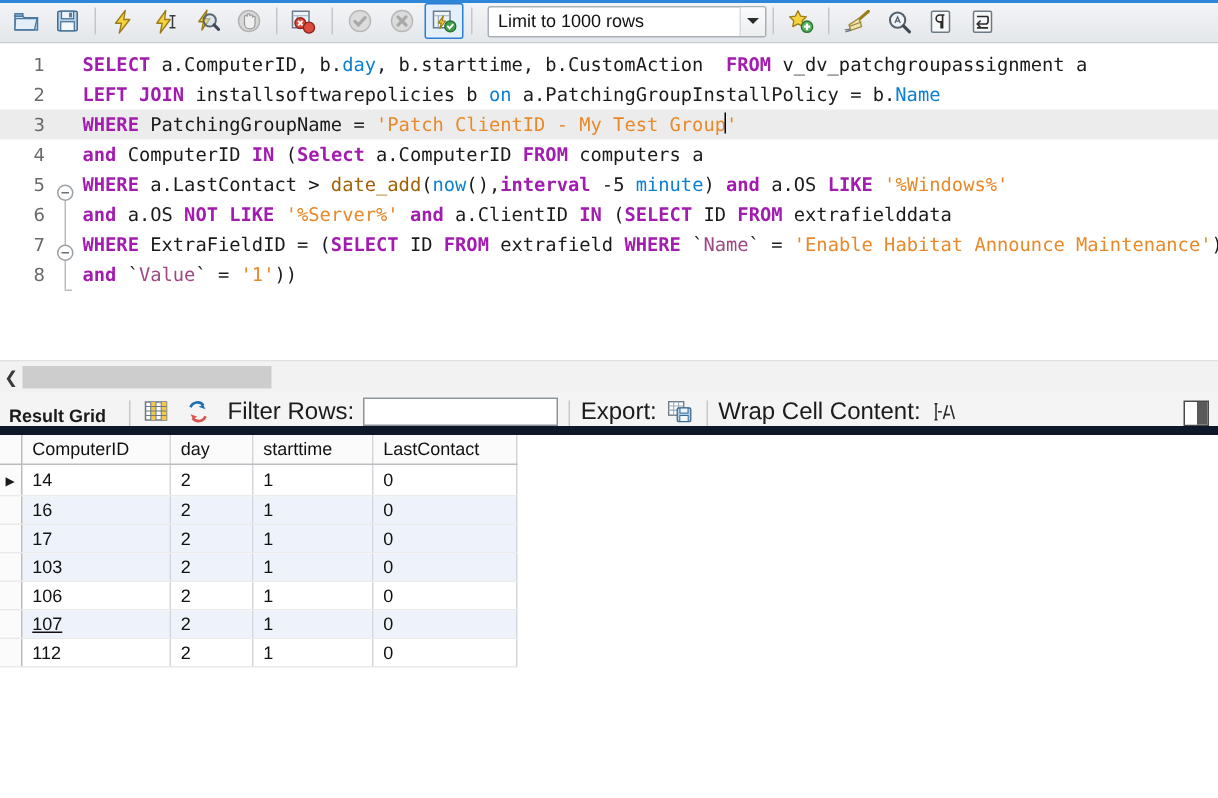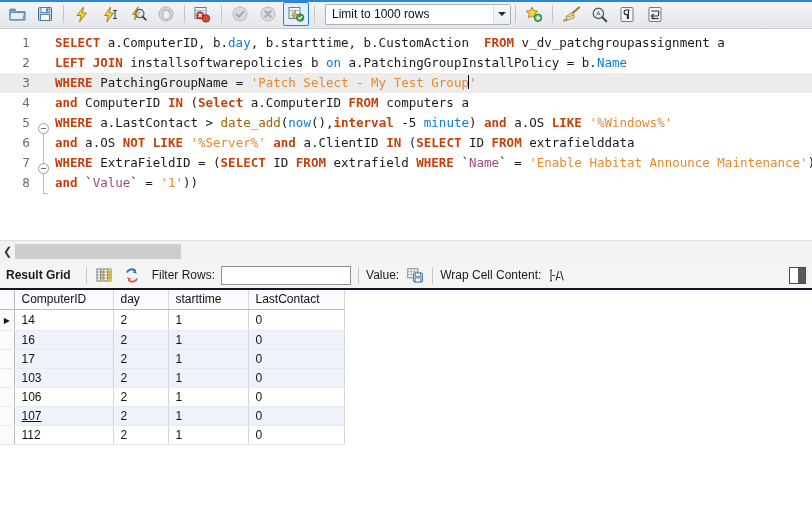--- a/index.html
+++ b/index.html
@@ -63,21 +63,21 @@
   .code-line {
     position:relative; height:20px; line-height:20px; white-space:pre;
     font-family:"DejaVu Sans Mono", monospace; font-size:12.5px;
   }
   .code-line.cur { background:#ececed; }
   .ln {
     position:absolute; left:0; width:30px; text-align:right;
     color:#6a6a6a; font-family:"DejaVu Sans", sans-serif; font-size:12px;
   }
   .code { position:absolute; left:55px; color:#000; }
-  .kw   { color:#c2410c; font-weight:bold; }
+  .kw   { color:#a21caf; font-weight:bold; }
   .kw2  { color:#0a7fd4; }
   .str  { color:#e8892a; }
   .fld  { color:#9e4784; }
   .fn   { color:#a16207; }
   .plain{ color:#1a1a1a; }
   .caret {
     display:inline-block; width:1px; height:14px; background:#000;
     vertical-align:-2px; margin:0 -0.5px;
   }
 
@@ -110,29 +110,29 @@
   }
   .hs-track { position:relative; flex:1; height:22px; background:#f2f2f3; }
   .hs-thumb {
     position:absolute; left:0; top:3px; width:166px; height:15px;
     background:#cdcdcd;
   }
 
   
   .rg-bar {
     position:absolute; top:262px; left:0; width:812px; height:28px;
-    background:#f4f4f5; border-bottom:2px solid #0f172a;
-    display:flex; align-items:center; padding-left:6px;
+    background:#f4f4f5; border-bottom:6px solid #0f172a;
+    display:flex; align-items:flex-end; padding-left:6px;
   }
   .rg-title {
     font-size:12px; font-weight:bold; color:#1b1b1b; margin-right:8px;
     font-family:"Liberation Sans", sans-serif;
   }
   .rg-sep { width:1px; height:17px; background:#c6c9cc; margin:0 7px; }
-  .rg-label { font-size:12px; color:#1b1b1b; margin-right:6px; white-space:nowrap; }
+  .rg-label { font-size:16px; color:#1b1b1b; margin-right:6px; white-space:nowrap; }
   .filter-input {
     width:130px; height:19px; border:1px solid #8d9399; background:#fff;
     font-size:12px; padding:0 3px; font-family:"Liberation Sans", sans-serif;
     outline:none;
   }
   .rg-icon { width:20px; height:20px; display:flex; align-items:center; justify-content:center; }
   .panel-toggle {
     position:absolute; right:6px; top:5px; width:17px; height:17px;
     border:1px solid #4a4a4a; background:#fff; display:flex;
   }
@@ -315,21 +315,21 @@
     <div class="fold-col">
       <div class="fold-mark" style="top:94px;"></div>
       <div class="fold-line" style="top:105px; height:34px;"></div>
       <div class="fold-mark" style="top:134px;"></div>
       <div class="fold-line" style="top:145px; height:19px;"></div>
       <div class="fold-end" style="top:164px;"></div>
     </div>
     <div id="code-lines" style="padding-top:4px;">
         <div class="code-line"><span class="ln">1</span><span class="code"><span class="kw">SELECT</span><span class="plain"> a.ComputerID, b.</span><span class="kw2">day</span><span class="plain">, b.starttime, b.CustomAction  </span><span class="kw">FROM</span><span class="plain"> v_dv_patchgroupassignment a</span></span></div>
         <div class="code-line"><span class="ln">2</span><span class="code"><span class="kw">LEFT JOIN</span><span class="plain"> installsoftwarepolicies b </span><span class="kw2">on</span><span class="plain"> a.PatchingGroupInstallPolicy = b.</span><span class="kw2">Name</span></span></div>
-        <div class="code-line cur"><span class="ln">3</span><span class="code"><span class="kw">WHERE</span><span class="plain"> PatchingGroupName = </span><span class="str">'Patch Select - My Test Group</span><span class="caret"></span><span class="str">'</span></span></div>
+        <div class="code-line cur"><span class="ln">3</span><span class="code"><span class="kw">WHERE</span><span class="plain"> PatchingGroupName = </span><span class="str">'Patch ClientID - My Test Group</span><span class="caret"></span><span class="str">'</span></span></div>
         <div class="code-line"><span class="ln">4</span><span class="code"><span class="kw">and</span><span class="plain"> ComputerID </span><span class="kw">IN</span><span class="plain"> (</span><span class="kw">Select</span><span class="plain"> a.ComputerID </span><span class="kw">FROM</span><span class="plain"> computers a</span></span></div>
         <div class="code-line"><span class="ln">5</span><span class="code"><span class="kw">WHERE</span><span class="plain"> a.LastContact &gt; </span><span class="fn">date_add</span><span class="plain">(</span><span class="kw2">now</span><span class="plain">(),</span><span class="kw">interval</span><span class="plain"> -5 </span><span class="kw2">minute</span><span class="plain">) </span><span class="kw">and</span><span class="plain"> a.OS </span><span class="kw">LIKE</span><span class="plain"> </span><span class="str">'%Windows%'</span></span></div>
         <div class="code-line"><span class="ln">6</span><span class="code"><span class="kw">and</span><span class="plain"> a.OS </span><span class="kw">NOT LIKE</span><span class="plain"> </span><span class="str">'%Server%'</span><span class="plain"> </span><span class="kw">and</span><span class="plain"> a.ClientID </span><span class="kw">IN</span><span class="plain"> (</span><span class="kw">SELECT</span><span class="plain"> ID </span><span class="kw">FROM</span><span class="plain"> extrafielddata</span></span></div>
         <div class="code-line"><span class="ln">7</span><span class="code"><span class="kw">WHERE</span><span class="plain"> ExtraFieldID = (</span><span class="kw">SELECT</span><span class="plain"> ID </span><span class="kw">FROM</span><span class="plain"> extrafield </span><span class="kw">WHERE</span><span class="plain"> `</span><span class="fld">Name</span><span class="plain">` = </span><span class="str">'Enable Habitat Announce Maintenance'</span><span class="plain">)</span></span></div>
         <div class="code-line"><span class="ln">8</span><span class="code"><span class="kw">and</span><span class="plain"> `</span><span class="fld">Value</span><span class="plain">` = </span><span class="str">'1'</span><span class="plain">))</span></span></div>
       </div>
   </div>
 
   <div class="hscroll">
     <div class="hs-left">❮</div>
@@ -358,21 +358,21 @@
         <path d="M13 5.8l-1.6-3-3 1.4z" fill="#1f6fb5"></path>
         <path d="M13 10.5a5 5 0 01-8.6 1.3" fill="none" stroke="#d9534f" stroke-width="1.8"></path>
         <path d="M3 9.2l1.6 3 3-1.4z" fill="#d9534f"></path>
       </svg>
     </span>
 
     <span class="rg-label" style="margin-left:10px;">Filter Rows:</span>
     <input class="filter-input" type="text" value="" style="">
 
     <span class="rg-sep"></span>
-    <span class="rg-label">Value:</span>
+    <span class="rg-label">Export:</span>
     <span class="rg-icon">
       <svg width="17" height="15" viewBox="0 0 17 15">
         <rect x="0.8" y="0.8" width="10" height="9" fill="#fdfdfd" stroke="#6d7a85" stroke-width="0.9"></rect>
         <path d="M0.8 3.6h10M0.8 6.4h10M4.1 0.8v9M7.4 0.8v9" stroke="#9aabba" stroke-width="0.7"></path>
         <rect x="6.5" y="5" width="9" height="9" rx="0.8" fill="#b9d2e6" stroke="#3e6e96" stroke-width="0.9"></rect>
         <rect x="8.3" y="5" width="5.4" height="3.4" fill="#eef4f9" stroke="#3e6e96" stroke-width="0.7"></rect>
         <rect x="8.2" y="10" width="5.6" height="4" fill="#f4f8fb" stroke="#3e6e96" stroke-width="0.7"></rect>
       </svg>
     </span>
 

